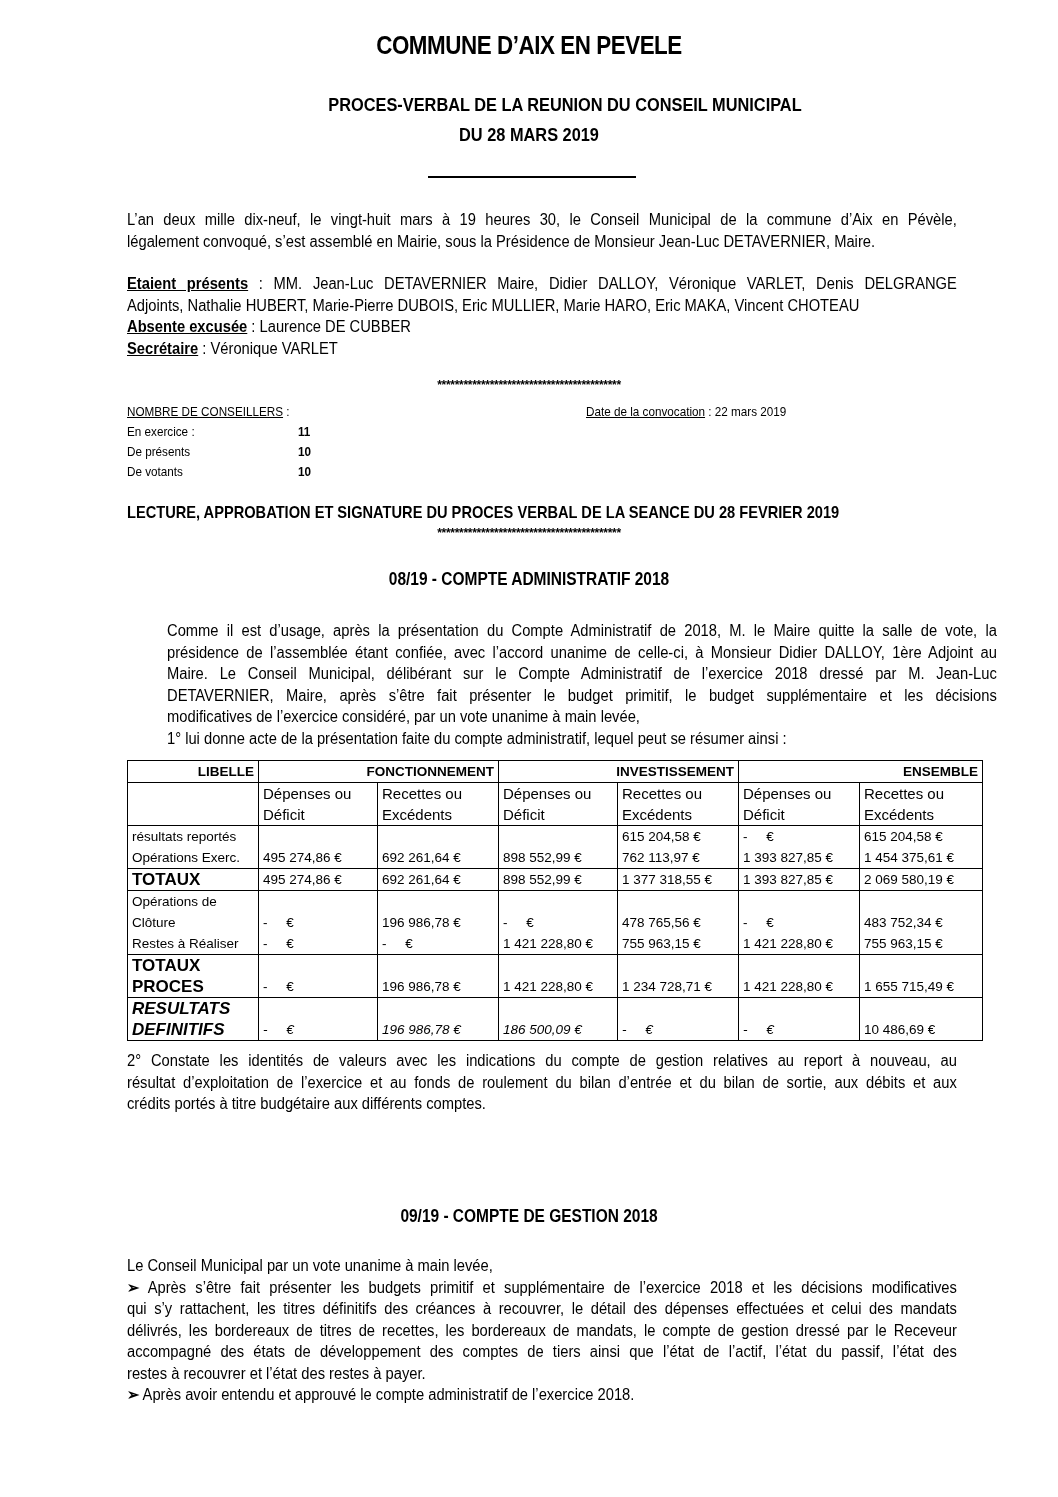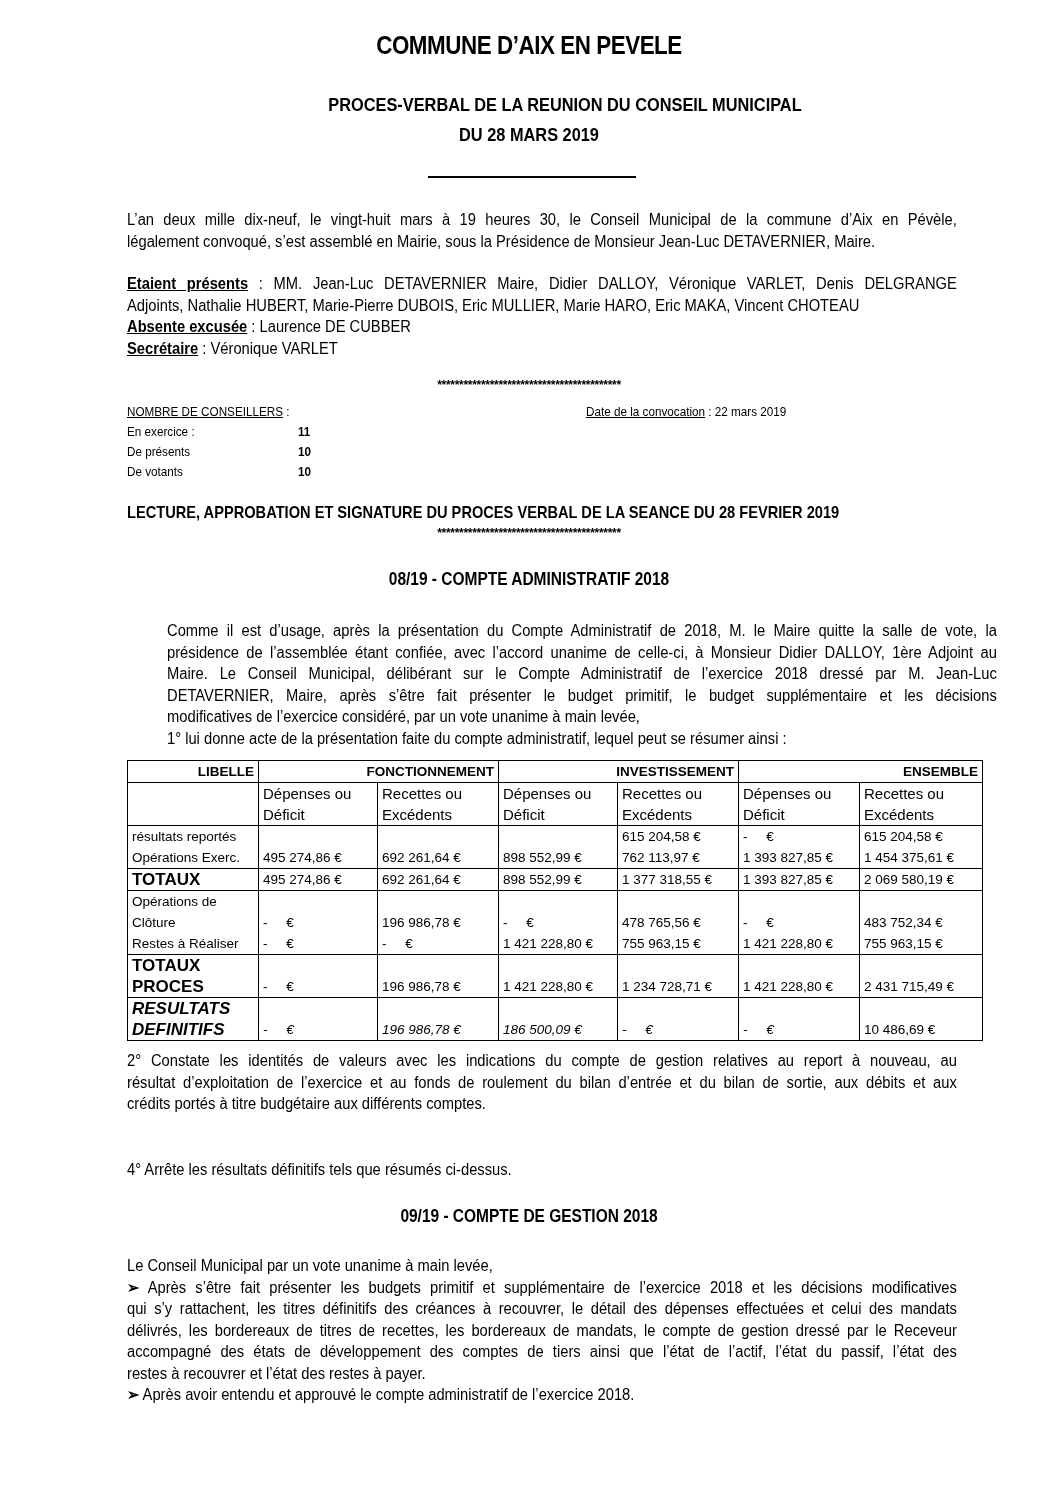--- a/index.html
+++ b/index.html
@@ -218,21 +218,21 @@
       <td class="cell-lines num">
             <span>&nbsp;</span>
             <span>1 234 728,71 €</span>
           </td>
       <td class="cell-lines num">
             <span>&nbsp;</span>
             <span>1 421 228,80 €</span>
           </td>
       <td class="cell-lines num">
             <span>&nbsp;</span>
-            <span>2 431 715,49 €</span>
+            <span>1 655 715,49 €</span>
           </td>
     </tr>
 
     <tr>
       <td class="cell-lines bold-lab it">
             <span>RESULTATS</span>
             <span>DEFINITIFS</span>
           </td>
       <td class="cell-lines num it" style="white-space:pre;"><span>&nbsp;</span><span>-     €</span></td>
       <td class="cell-lines num it">
@@ -250,23 +250,20 @@
             <span>10 486,69 €</span>
           </td>
     </tr>
   </tbody>
     </table>
 
   <div class="abs para" style="top:1050px;">
     <span class="ln sq just">2° Constate les identités de valeurs avec les indications du compte de gestion relatives au report à nouveau, au</span>
     <span class="ln sq just">résultat d’exploitation de l’exercice et au fonds de roulement du bilan d’entrée et du bilan de sortie, aux débits et aux</span>
     <span class="ln sq">crédits portés à titre budgétaire aux différents comptes.</span>
-  </div>
-  <div class="abs para" style="top:1159px;">
-    <span class="ln sq">4° Arrête les résultats définitifs tels que résumés ci-dessus.</span>
   </div>
 
   <div class="abs sect" style="top:1206px; transform:scaleX(0.86); transform-origin:center;">09/19 - COMPTE DE GESTION 2018</div>
 
   <div class="abs para" style="top:1255px;">
     <span class="ln sq">Le Conseil Municipal par un vote unanime à main levée,</span>
     <span class="ln sq just"><b>➢</b><span> Après s’être fait présenter les budgets primitif et supplémentaire de l’exercice 2018 et les décisions modificatives</span></span>
     <span class="ln sq just">qui s’y rattachent, les titres définitifs des créances à recouvrer, le détail des dépenses effectuées et celui des mandats</span>
     <span class="ln sq just">délivrés, les bordereaux de titres de recettes, les bordereaux de mandats, le compte de gestion dressé par le Receveur</span>
     <span class="ln sq just">accompagné des états de développement des comptes de tiers ainsi que l’état de l’actif, l’état du passif, l’état des</span>

